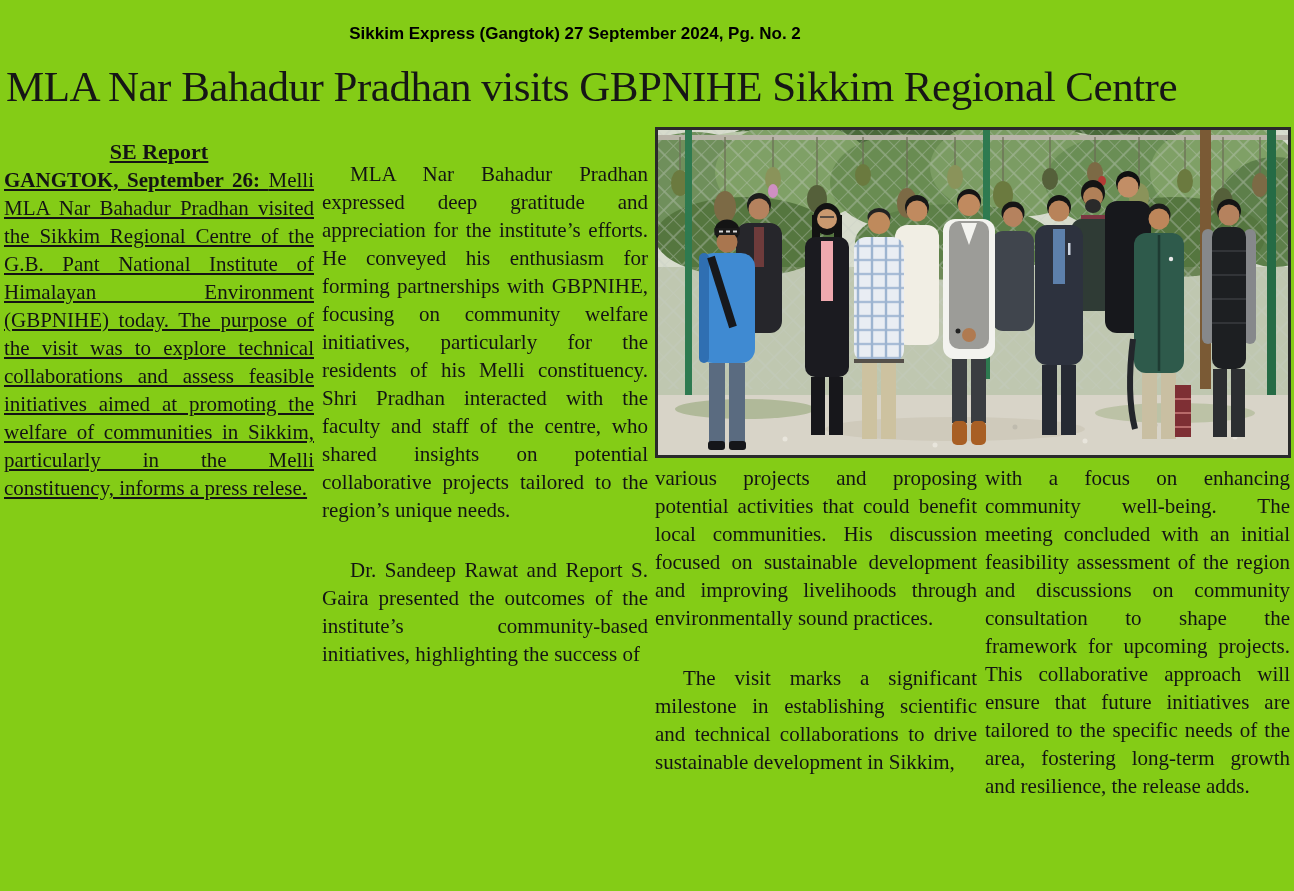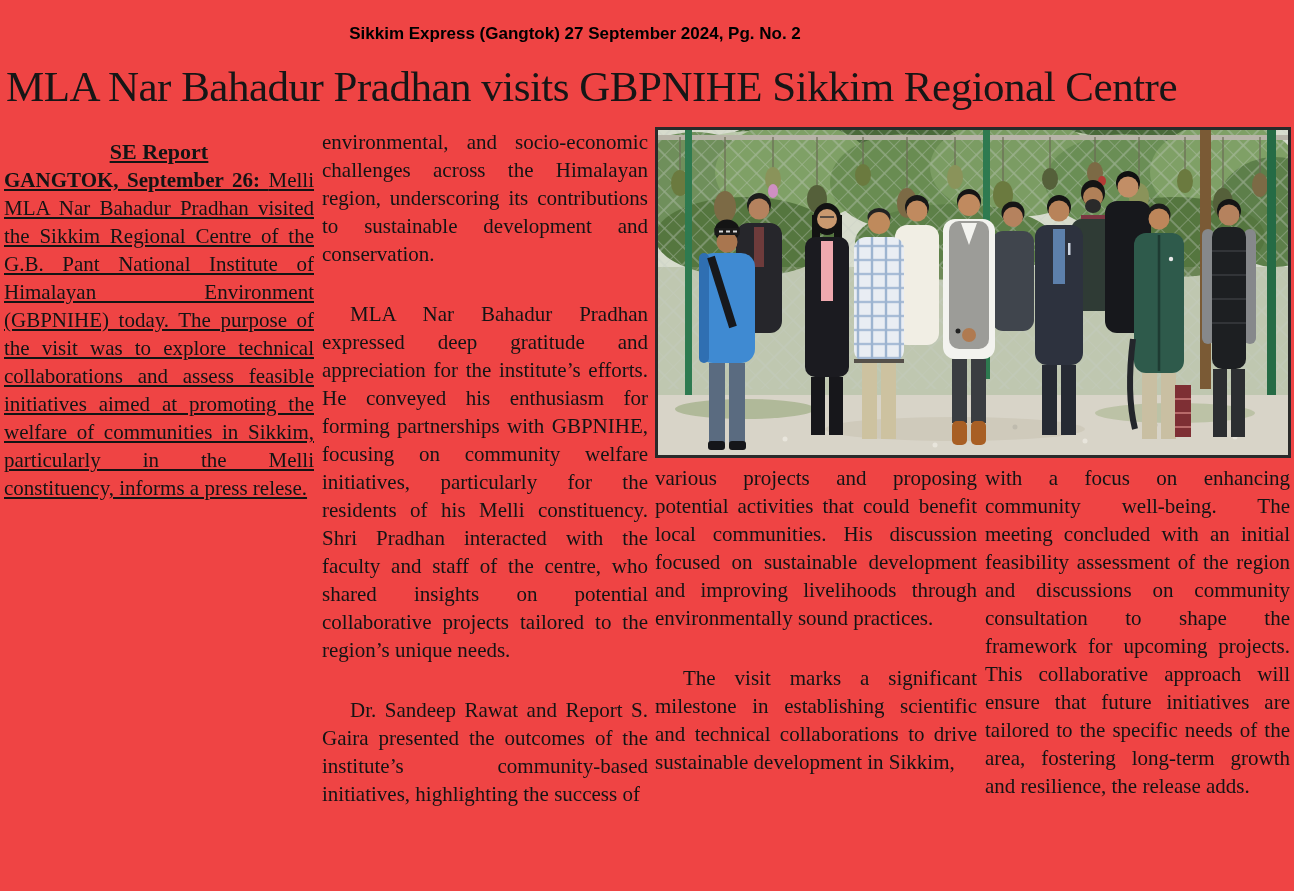--- a/index.html
+++ b/index.html
@@ -1,16 +1,16 @@
 <!DOCTYPE html>
 <html><head>
 <meta charset="utf-8">
 <style>
   html,body{margin:0;padding:0;background:#ffffff;}
-  .page{position:relative;width:1294px;height:891px;background:#ef4444;overflow:hidden;
+  .page{position:relative;width:1294px;height:891px;background:#84cc16;overflow:hidden;
         font-family:"Liberation Serif",serif;color:#121212;}
   .source-line{position:absolute;top:24px;left:0;width:1150px;text-align:center;
         font-family:"Liberation Sans",sans-serif;font-weight:700;font-size:17px;color:#000;}
   .headline{position:absolute;top:62px;left:6px;width:1284px;margin:0;
         font-family:"Liberation Serif",serif;font-weight:400;font-size:43px;
         letter-spacing:-0.5px;white-space:nowrap;color:#161616;}
   .col{position:absolute;text-align:justify;font-size:21px;line-height:28px;color:#141414;}
   .col p{margin:0;}
   .col p.indent{text-indent:28px;margin-top:32px;}
   .byline{font-family:"Liberation Serif",serif;font-weight:700;font-size:22px;
@@ -31,21 +31,20 @@
   <div class="source-line">Sikkim Express (Gangtok) 27 September 2024, Pg. No. 2</div>
 
   <h1 class="headline">MLA Nar Bahadur Pradhan visits GBPNIHE Sikkim Regional Centre</h1>
 
   <div class="col col1">
     <p class="byline">SE Report</p>
     <p><span class="dateline">GANGTOK, September 26:</span> <span>Melli MLA Nar Bahadur Pradhan visited the Sikkim Regional Centre of the G.B. Pant National Institute of Himalayan Environment (GBPNIHE) today. The purpose of the visit was to explore technical collaborations and assess feasible initiatives aimed at promoting the welfare of communities in Sikkim, particularly in the Melli constituency, informs a press relese.</span></p>
   </div>
 
   <div class="col col2">
-    <p>environmental, and socio-economic challenges across the Himalayan region, underscoring its contributions to sustainable development and conservation.</p>
     <p class="indent">MLA Nar Bahadur Pradhan expressed deep gratitude and appreciation for the institute’s efforts. He conveyed his enthusiasm for forming partnerships with GBPNIHE, focusing on community welfare initiatives, particularly for the residents of his Melli constituency. Shri Pradhan interacted with the faculty and staff of the centre, who shared insights on potential collaborative projects tailored to the region’s unique needs.</p>
     <p class="indent">Dr. Sandeep Rawat and Report S. Gaira presented the outcomes of the institute’s community-based initiatives, highlighting the success of</p>
   </div>
 
   <div class="photo">
     <svg viewBox="0 0 636 331" xmlns="http://www.w3.org/2000/svg">
       <title>Group photograph of MLA Nar Bahadur Pradhan with GBPNIHE Sikkim Regional Centre staff standing inside an orchid greenhouse</title>
       <defs>
         <pattern id="fence" width="26" height="26" patternUnits="userSpaceOnUse" patternTransform="rotate(45)">
           <path d="M0 0H26 M0 13H26 M0 0V26 M13 0V26" stroke="#c6cdc3" stroke-width="1.5" fill="none"></path>

